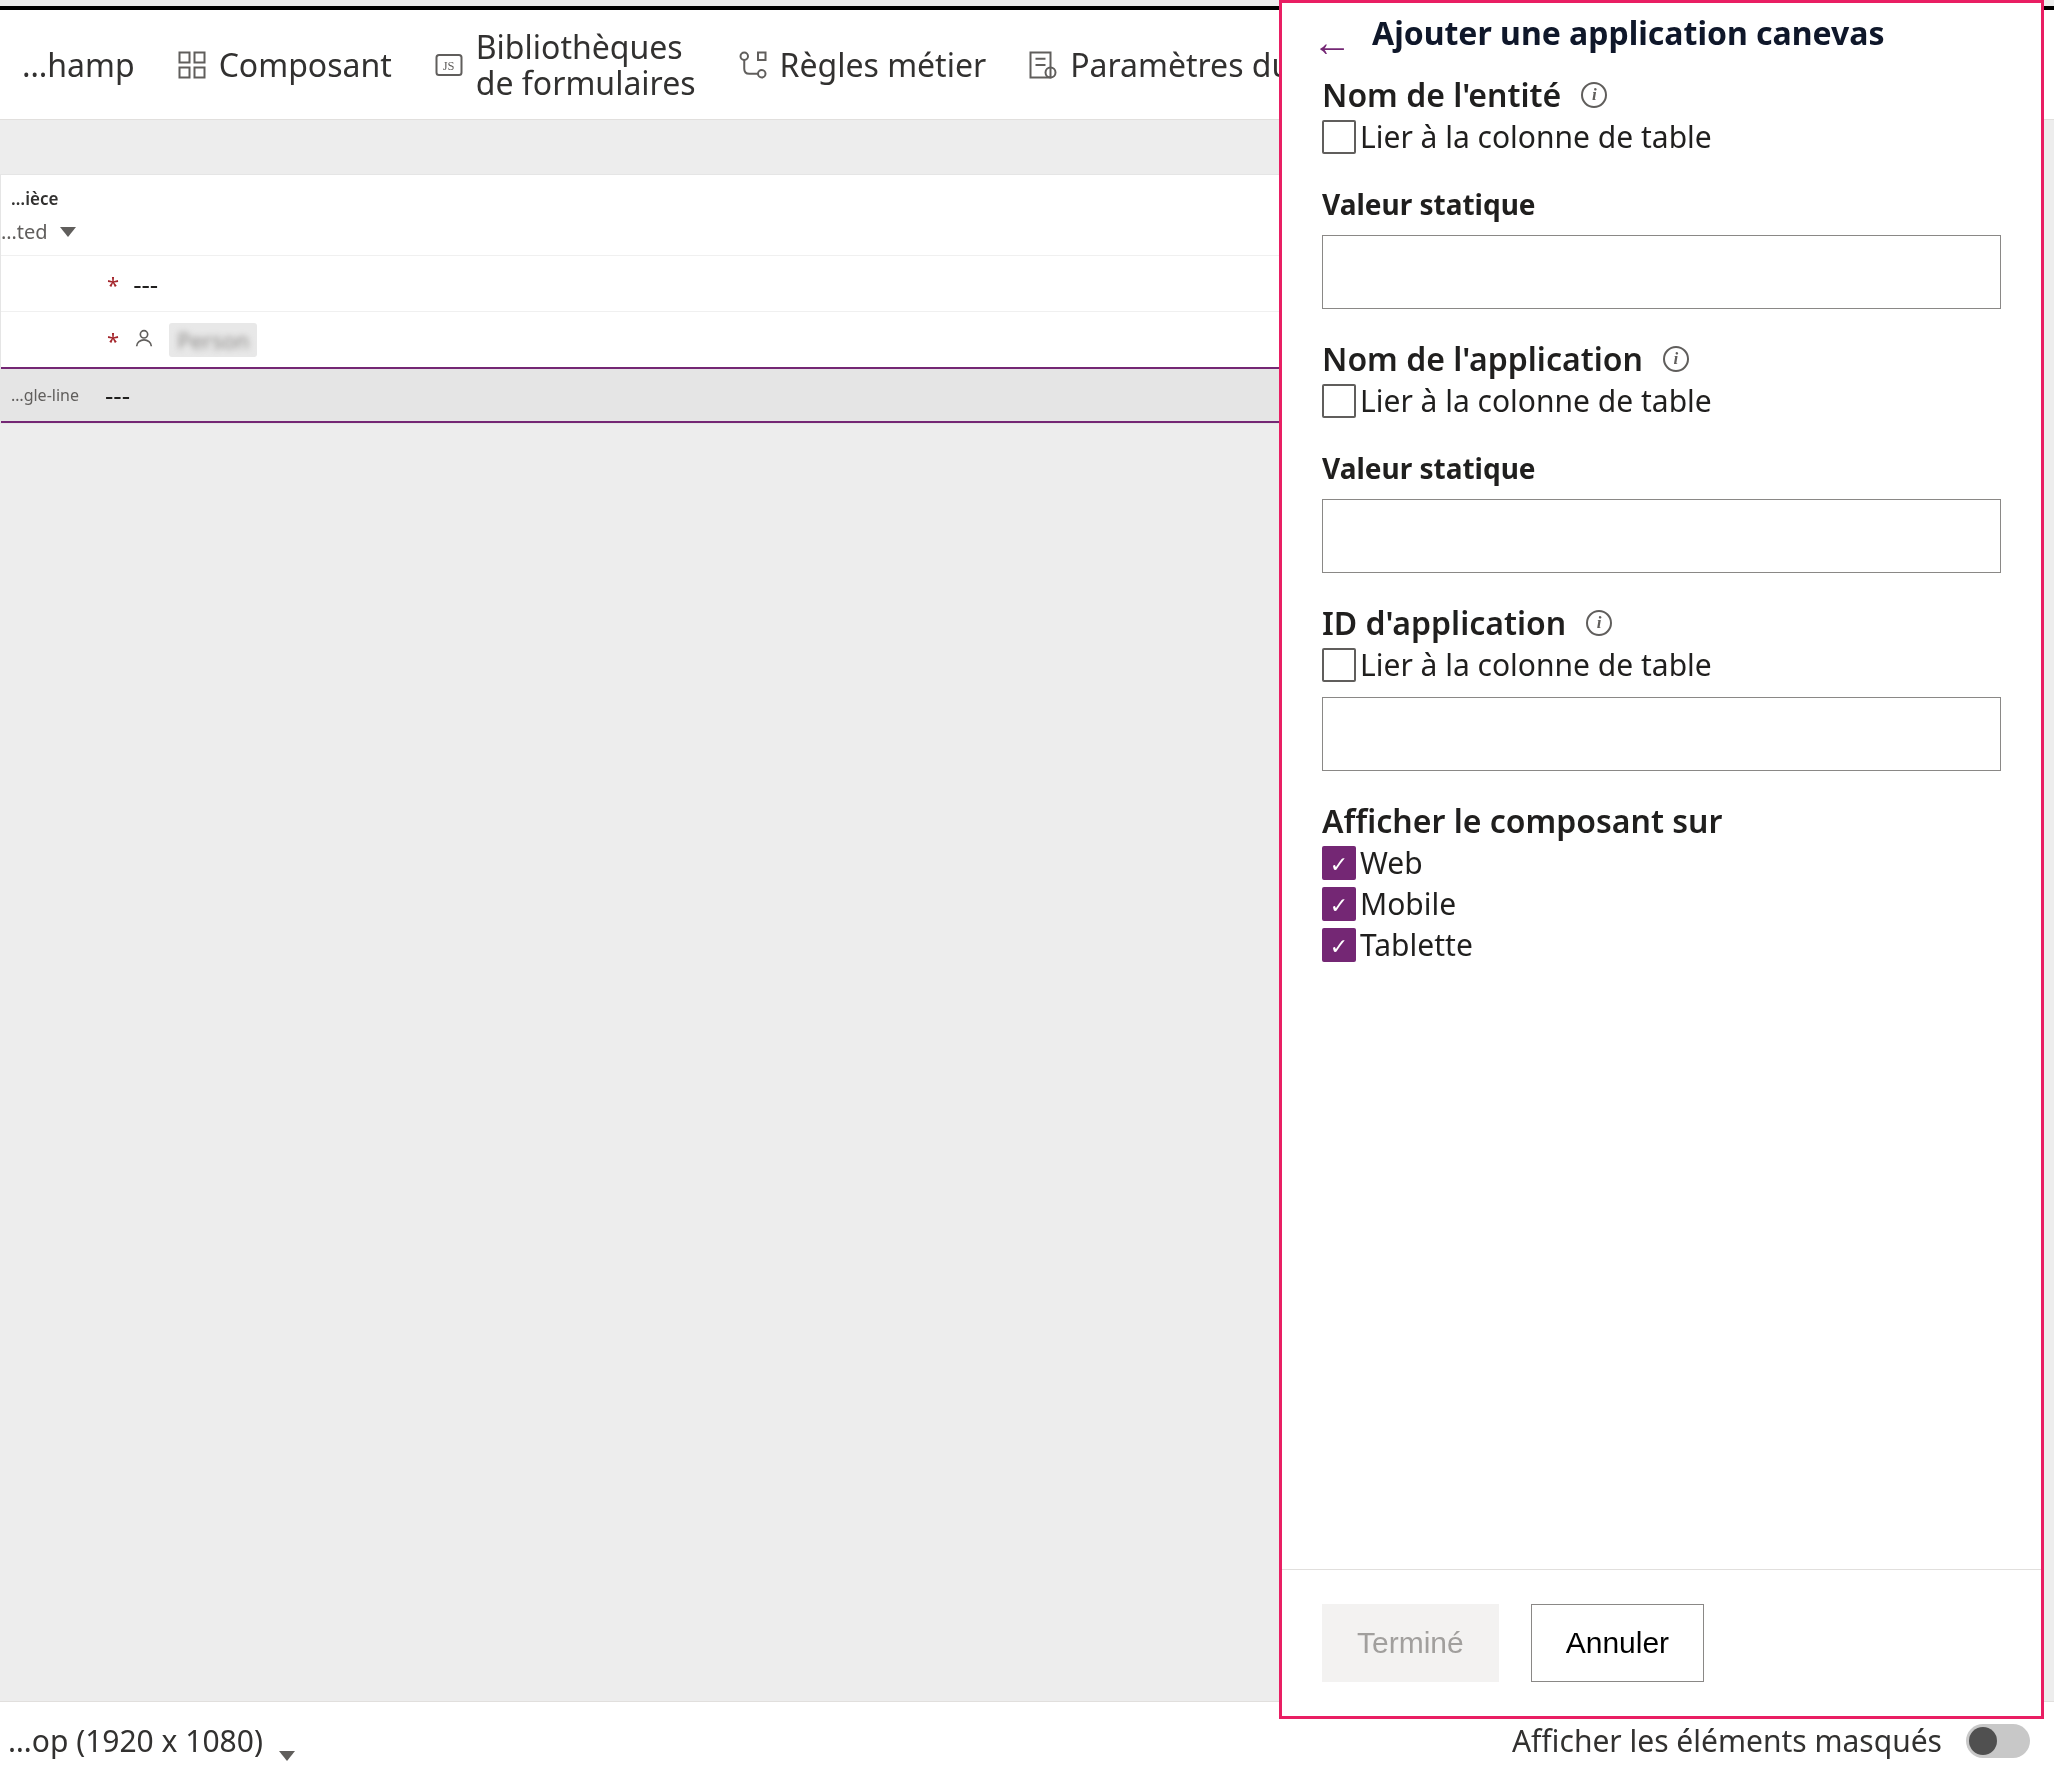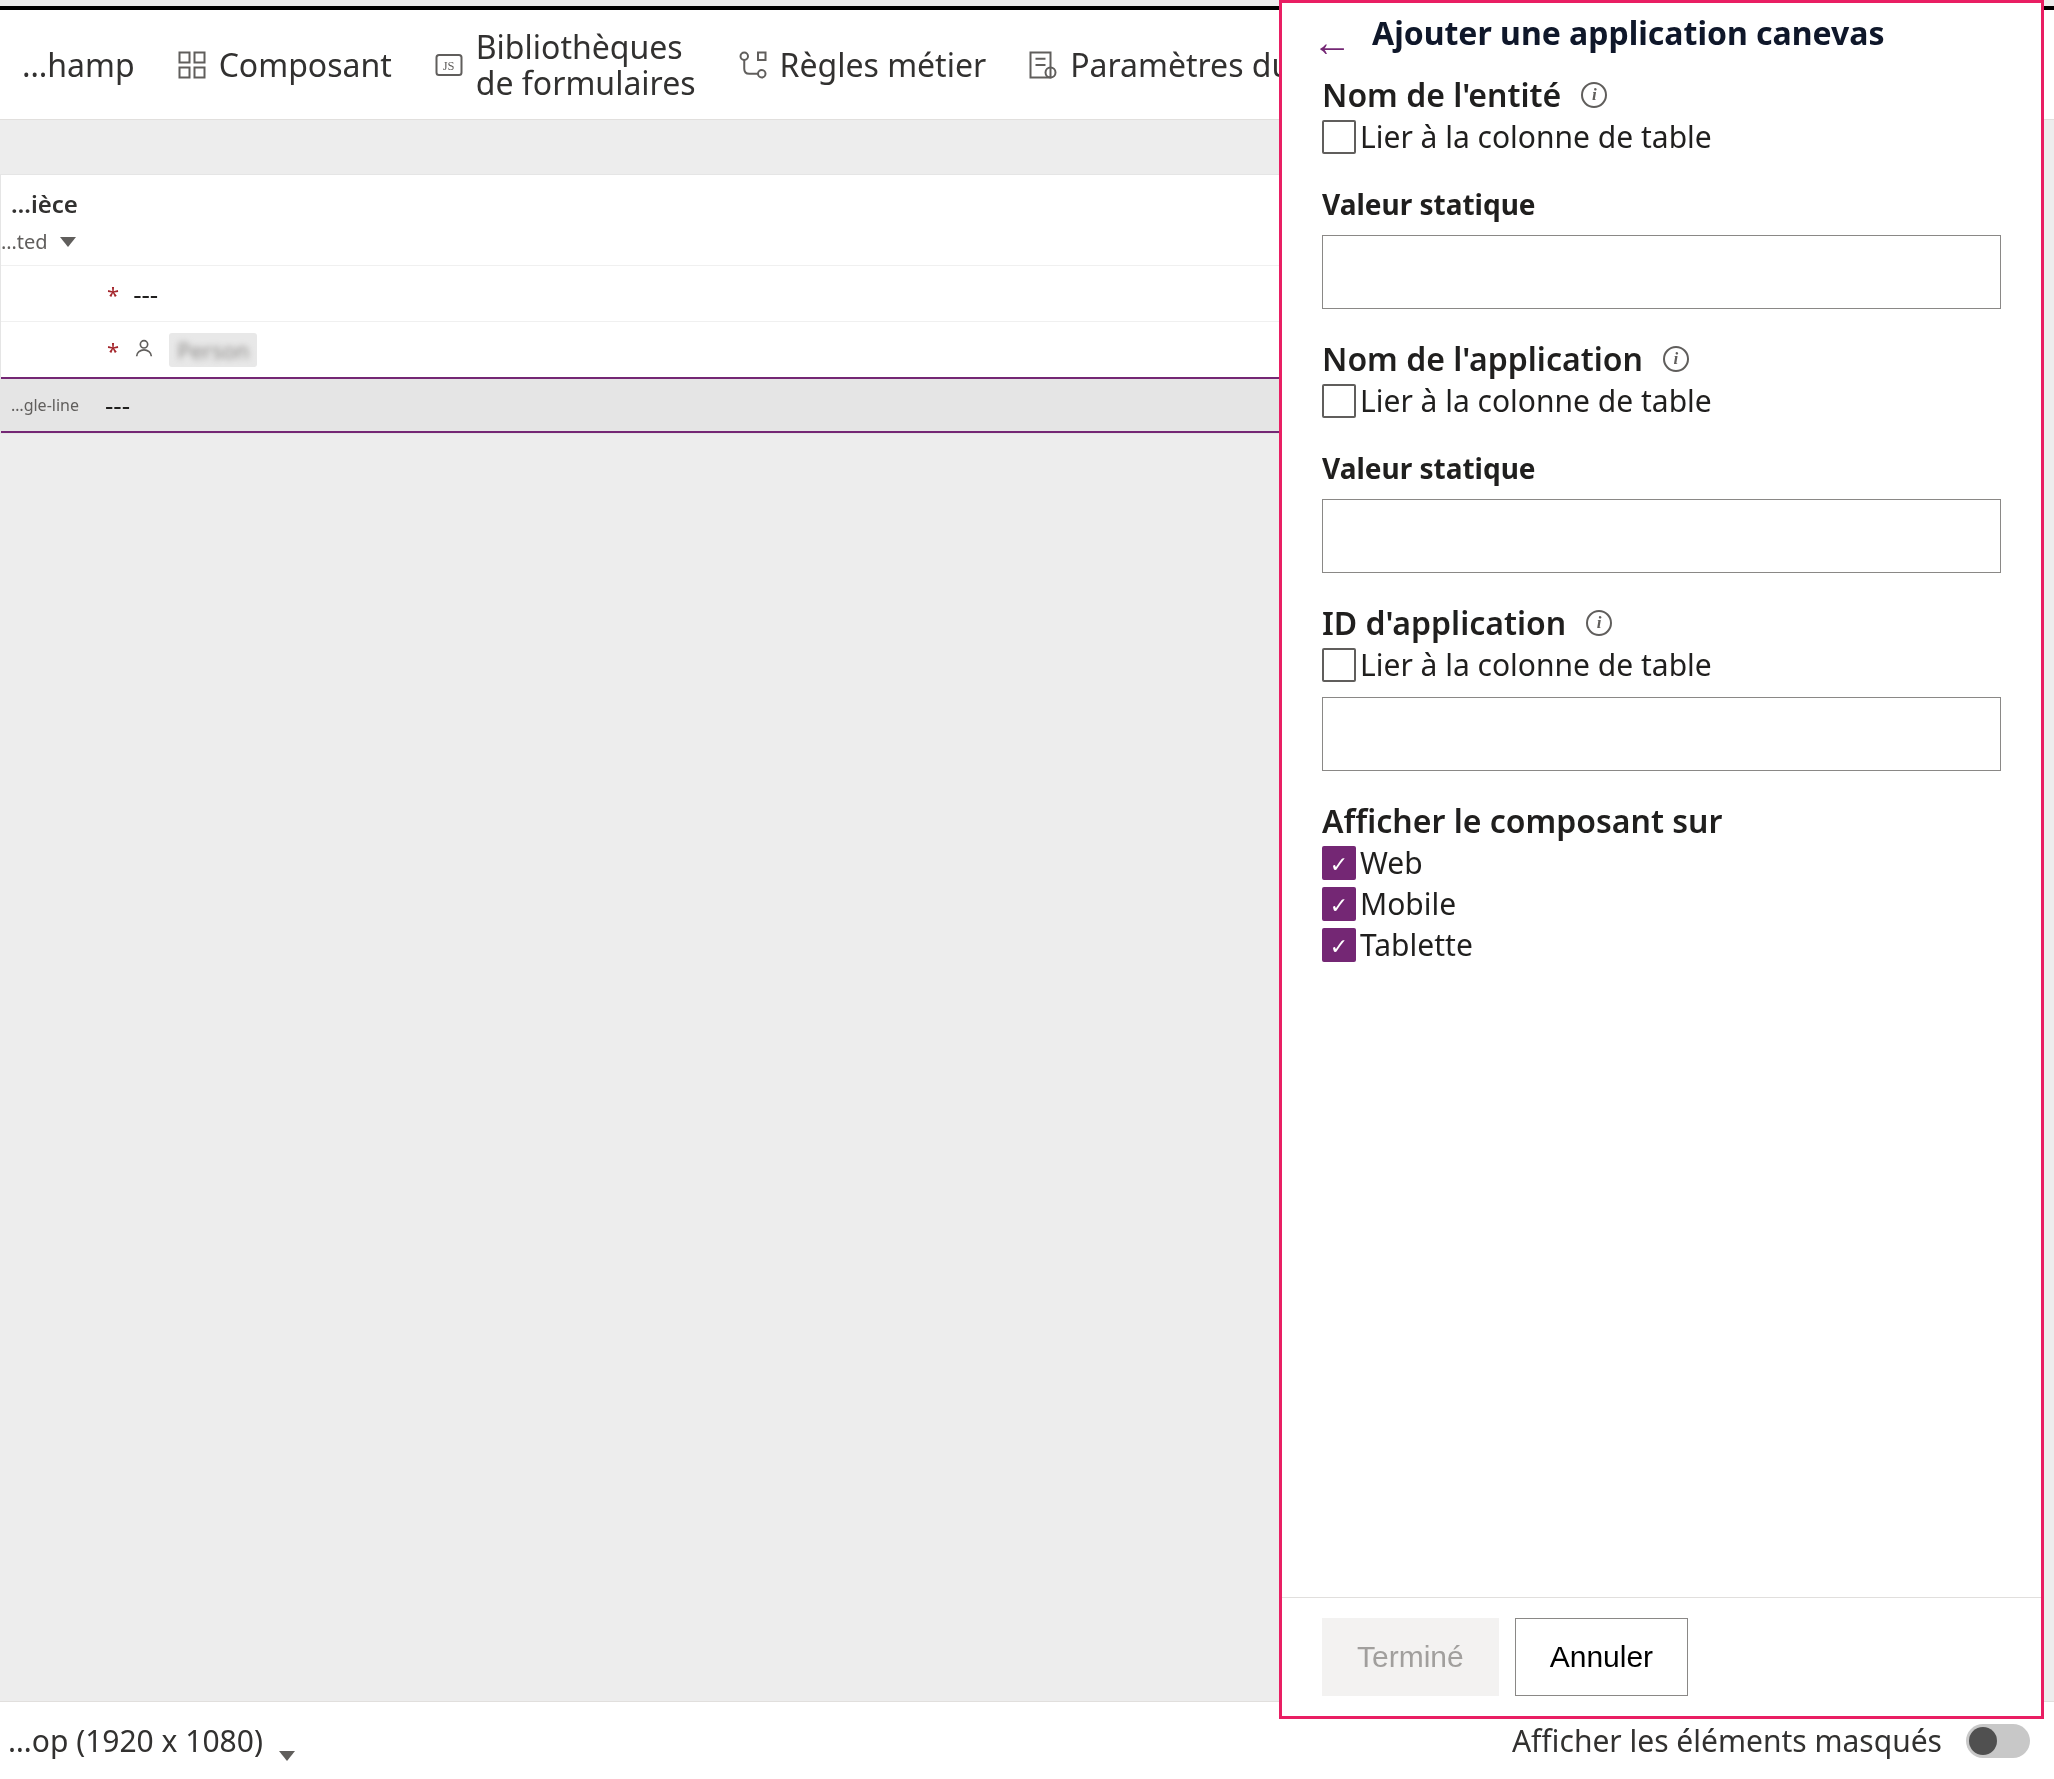--- a/index.html
+++ b/index.html
@@ -70,21 +70,21 @@
     position: absolute;
     top: 54px;
     left: 0;
     right: 765px;
     background: #fff;
     border: 1px solid #e5e5e5;
     min-height: 200px;
   }
   .form-card .card-title {
     font-weight: 600;
-    font-size: 24px;
+    font-size: 17px;
     padding: 12px 10px 4px 10px;
     color: #323130;
     white-space: nowrap;
     overflow: hidden;
   }
   .form-card .subhead {
     font-size: 20px;
     color: #605e5c;
     padding: 4px 10px 10px 0px;
     display: flex;
@@ -265,23 +265,23 @@
     height: 74px;
     margin-top: 12px;
     border: 1px solid #8a8886;
     background: #fff;
     font-size: 26px;
     padding: 0 14px;
     outline: none;
   }
   .panel-footer {
     border-top: 1px solid var(--divider);
-    padding: 20px 40px;
-    display: flex;
-    gap: 16px;
+    padding: 34px 40px;
+    display: flex;
+    gap: 32px;
   }
   .btn {
     height: 78px;
     padding: 0 34px;
     font-size: 30px;
     border: 1px solid #8a8886;
     background: #fff;
     cursor: pointer;
     display: inline-flex;
     align-items: center;

